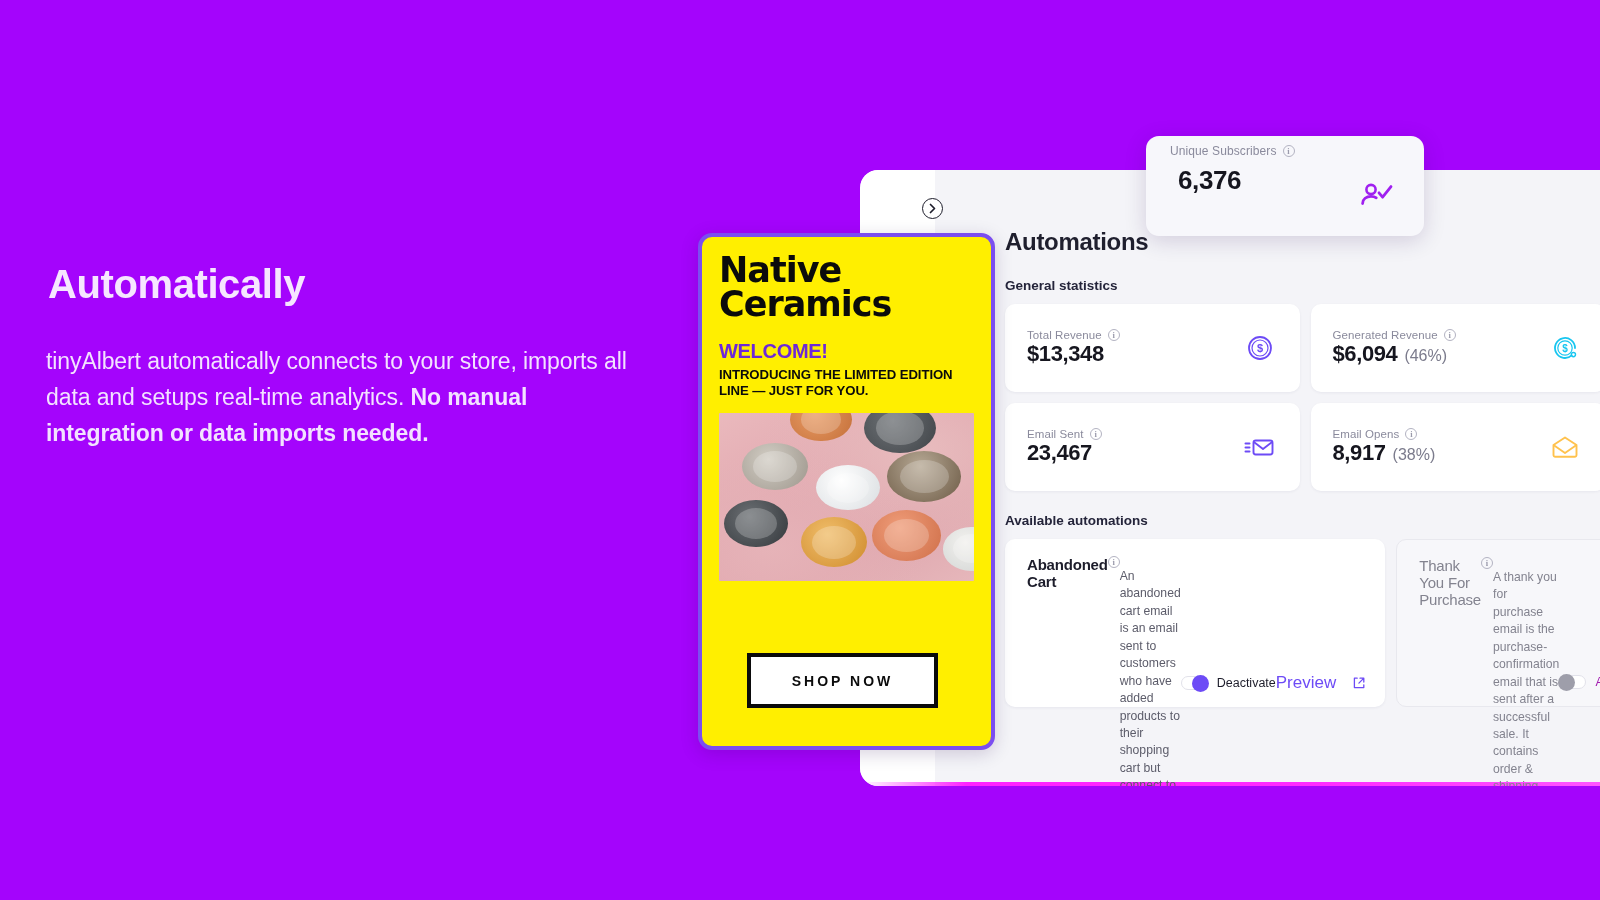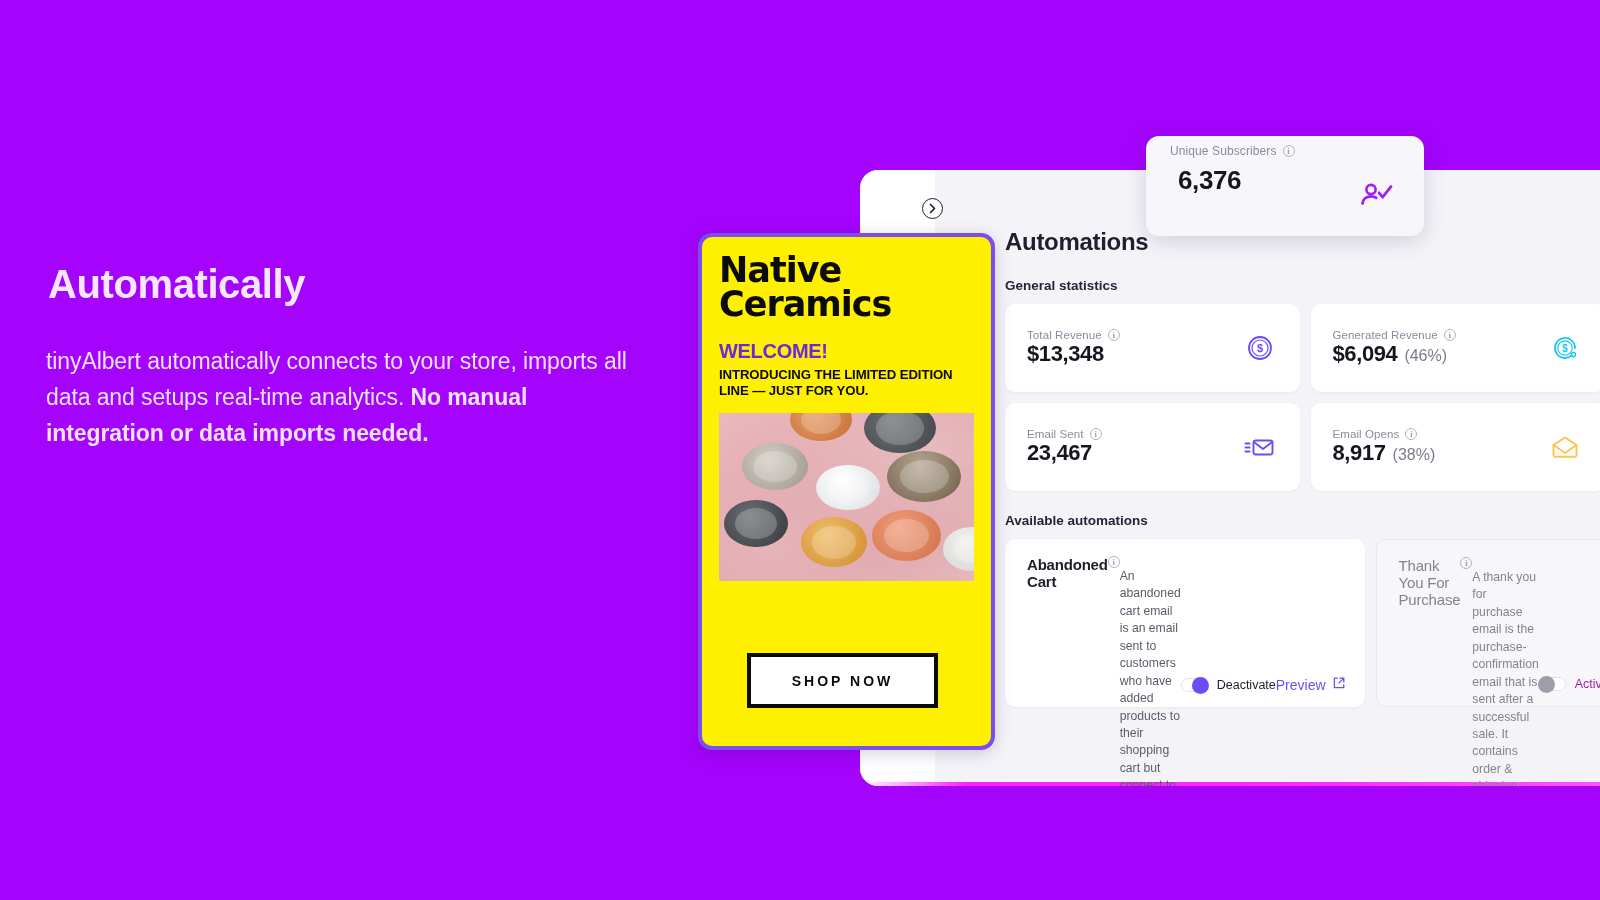--- a/index.html
+++ b/index.html
@@ -264,22 +264,23 @@
     border-radius: 50%;
   }
   .toggle.on .knob  { right: -2px; background: #6d4bf6; }
   .toggle.off .knob { left: -2px;  background: #9e9eaa; }
 
   .toggle-label { font-size: 12.5px; color: #1d1d2b; }
   .toggle-label.muted { color: #a21caf; }
 
   .preview-link {
     display: flex;
-    gap: 7px;
-    font-size: 14px;
+    align-items: center;
+    gap: 17px;
+    font-size: 17px;
     color: #6d4bf6;
     cursor: pointer;
   }
   .auto-card.inactive .preview-link { color: #8d8d99; }
   .preview-link svg { display: block; }
 
   
   .float-card {
     position: absolute;
     left: 1146px;

